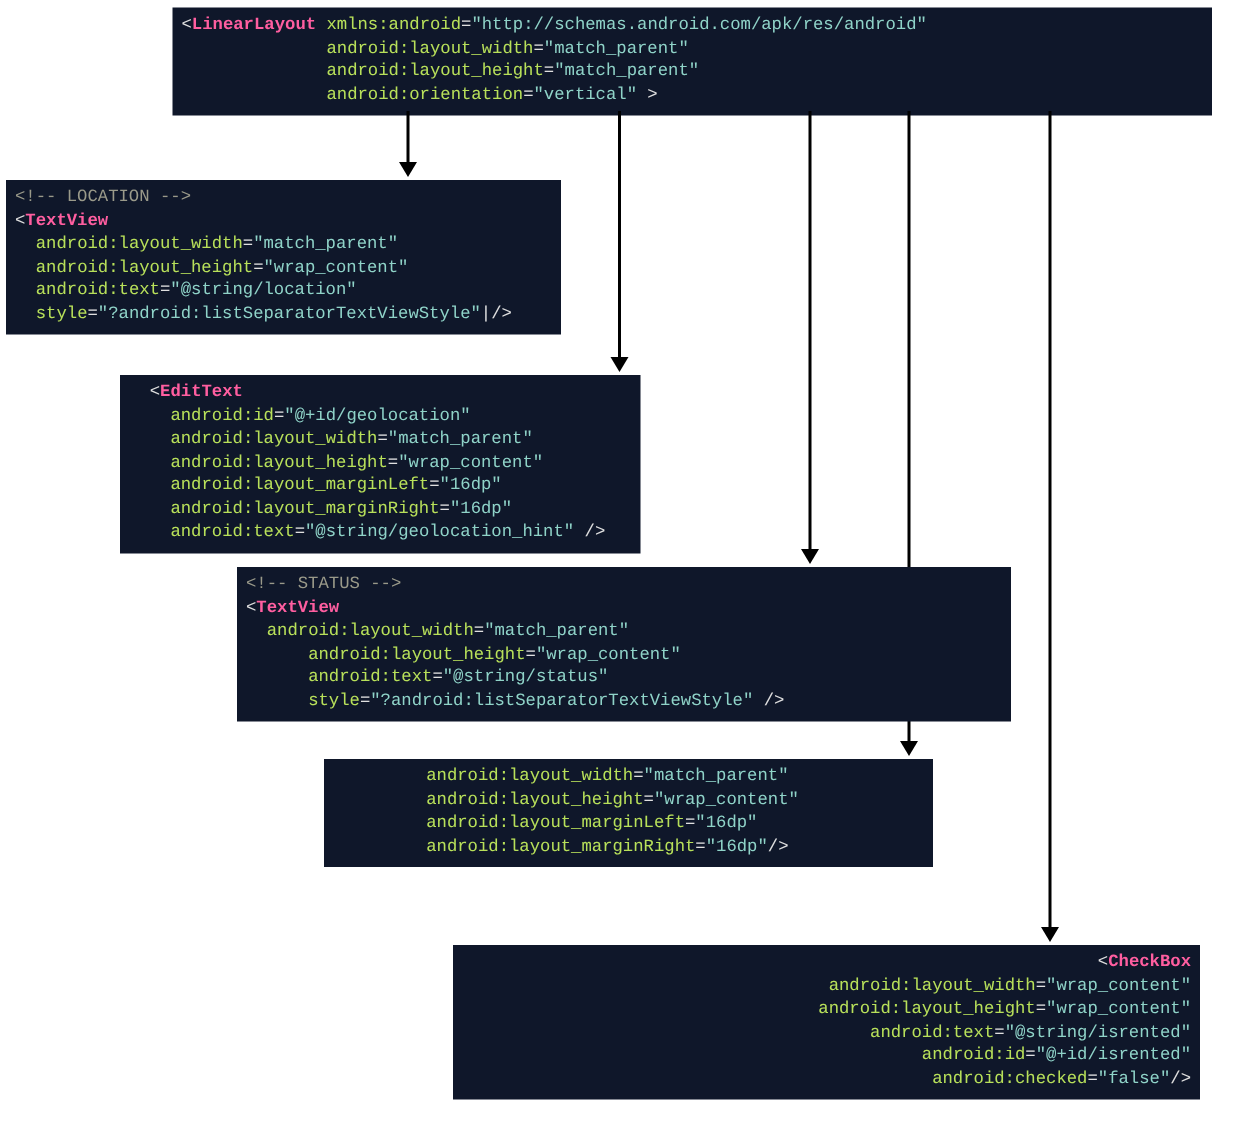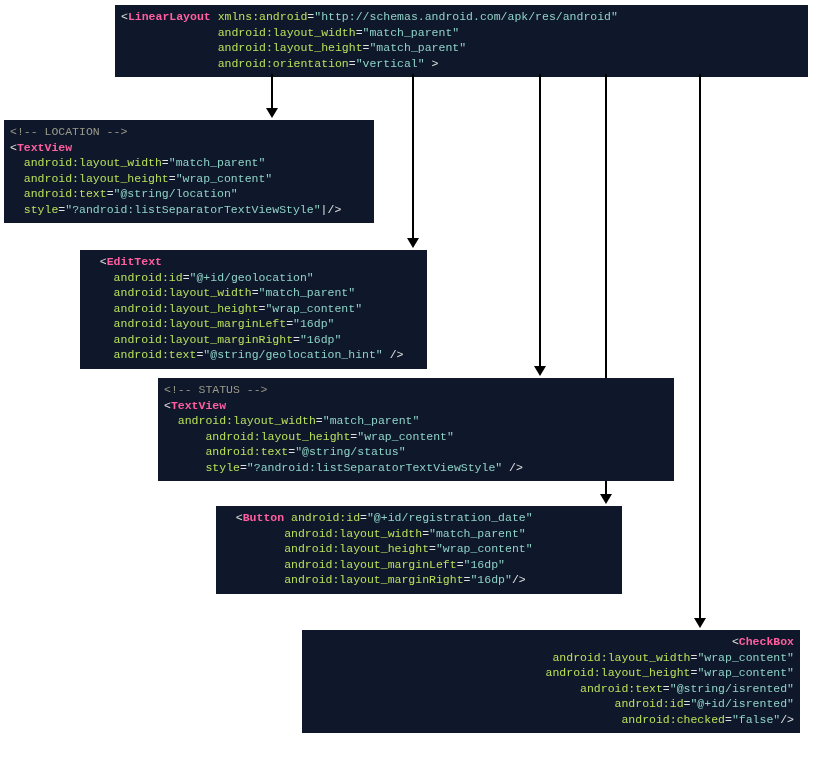--- a/index.html
+++ b/index.html
@@ -101,21 +101,20 @@
 <div class="box" style="left:158px; top:378px; width:516px;">
   <div class="line gray">&lt;!-- STATUS --&gt;</div>
   <div class="line"><span class="white">&lt;</span><span class="pink">TextView</span></div>
   <div class="line"><span>  </span><span class="attr">android:layout_width</span><span class="white">=</span><span class="val">"match_parent"</span></div>
   <div class="line"><span>      </span><span class="attr">android:layout_height</span><span class="white">=</span><span class="val">"wrap_content"</span></div>
   <div class="line"><span>      </span><span class="attr">android:text</span><span class="white">=</span><span class="val">"@string/status"</span></div>
   <div class="line"><span>      </span><span class="attr">style</span><span class="white">=</span><span class="val">"?android:listSeparatorTextViewStyle"</span><span class="white"> /&gt;</span></div>
 </div>
 
 <div class="box" style="left:216px; top:506px; width:406px;">
-  <div class="line"><span>  </span><span class="white">&lt;</span><span class="pink">Button</span><span> </span><span class="attr">android:id</span><span class="white">=</span><span class="val">"@+id/registration_date"</span></div>
   <div class="line"><span>         </span><span class="attr">android:layout_width</span><span class="white">=</span><span class="val">"match_parent"</span></div>
   <div class="line"><span>         </span><span class="attr">android:layout_height</span><span class="white">=</span><span class="val">"wrap_content"</span></div>
   <div class="line"><span>         </span><span class="attr">android:layout_marginLeft</span><span class="white">=</span><span class="val">"16dp"</span></div>
   <div class="line"><span>         </span><span class="attr">android:layout_marginRight</span><span class="white">=</span><span class="val">"16dp"</span><span class="white">/&gt;</span></div>
 </div>
 
 <div class="box" style="left:302px; top:630px; width:498px;text-align:right;">
   <div class="line"><span>  </span><span class="white">&lt;</span><span class="pink">CheckBox</span></div>
   <div class="line"><span>      </span><span class="attr">android:layout_width</span><span class="white">=</span><span class="val">"wrap_content"</span></div>
   <div class="line"><span>      </span><span class="attr">android:layout_height</span><span class="white">=</span><span class="val">"wrap_content"</span></div>

